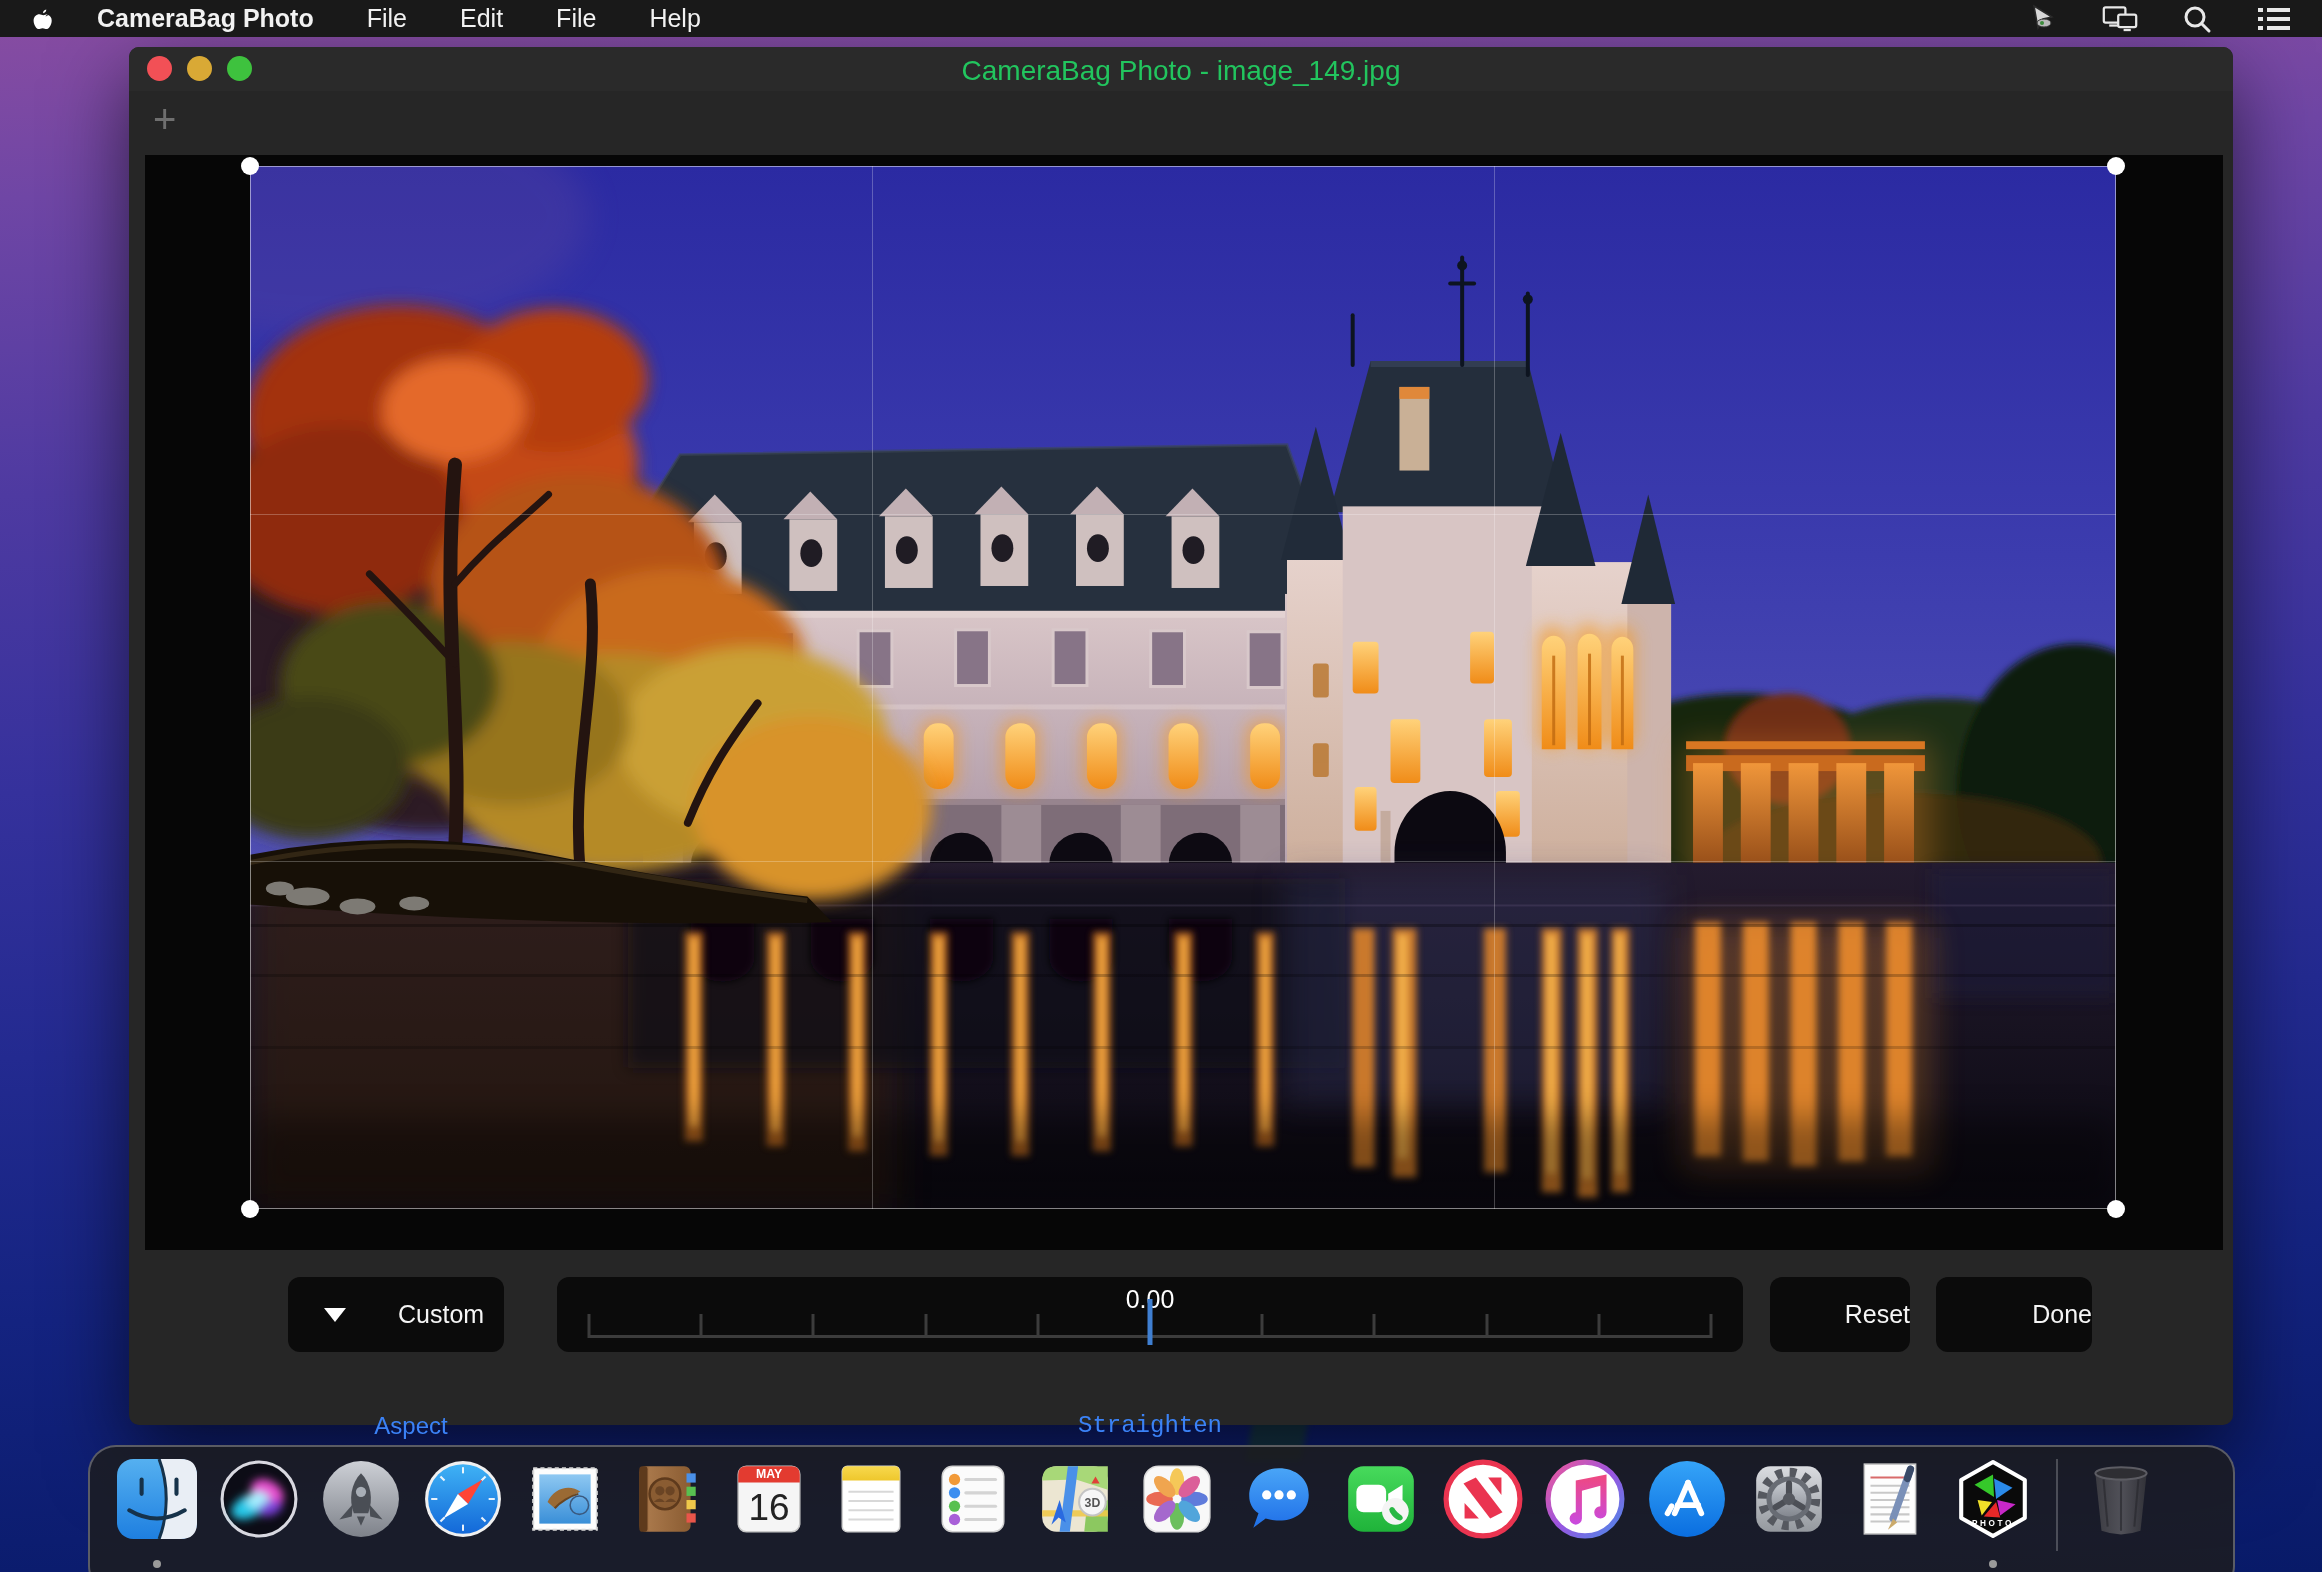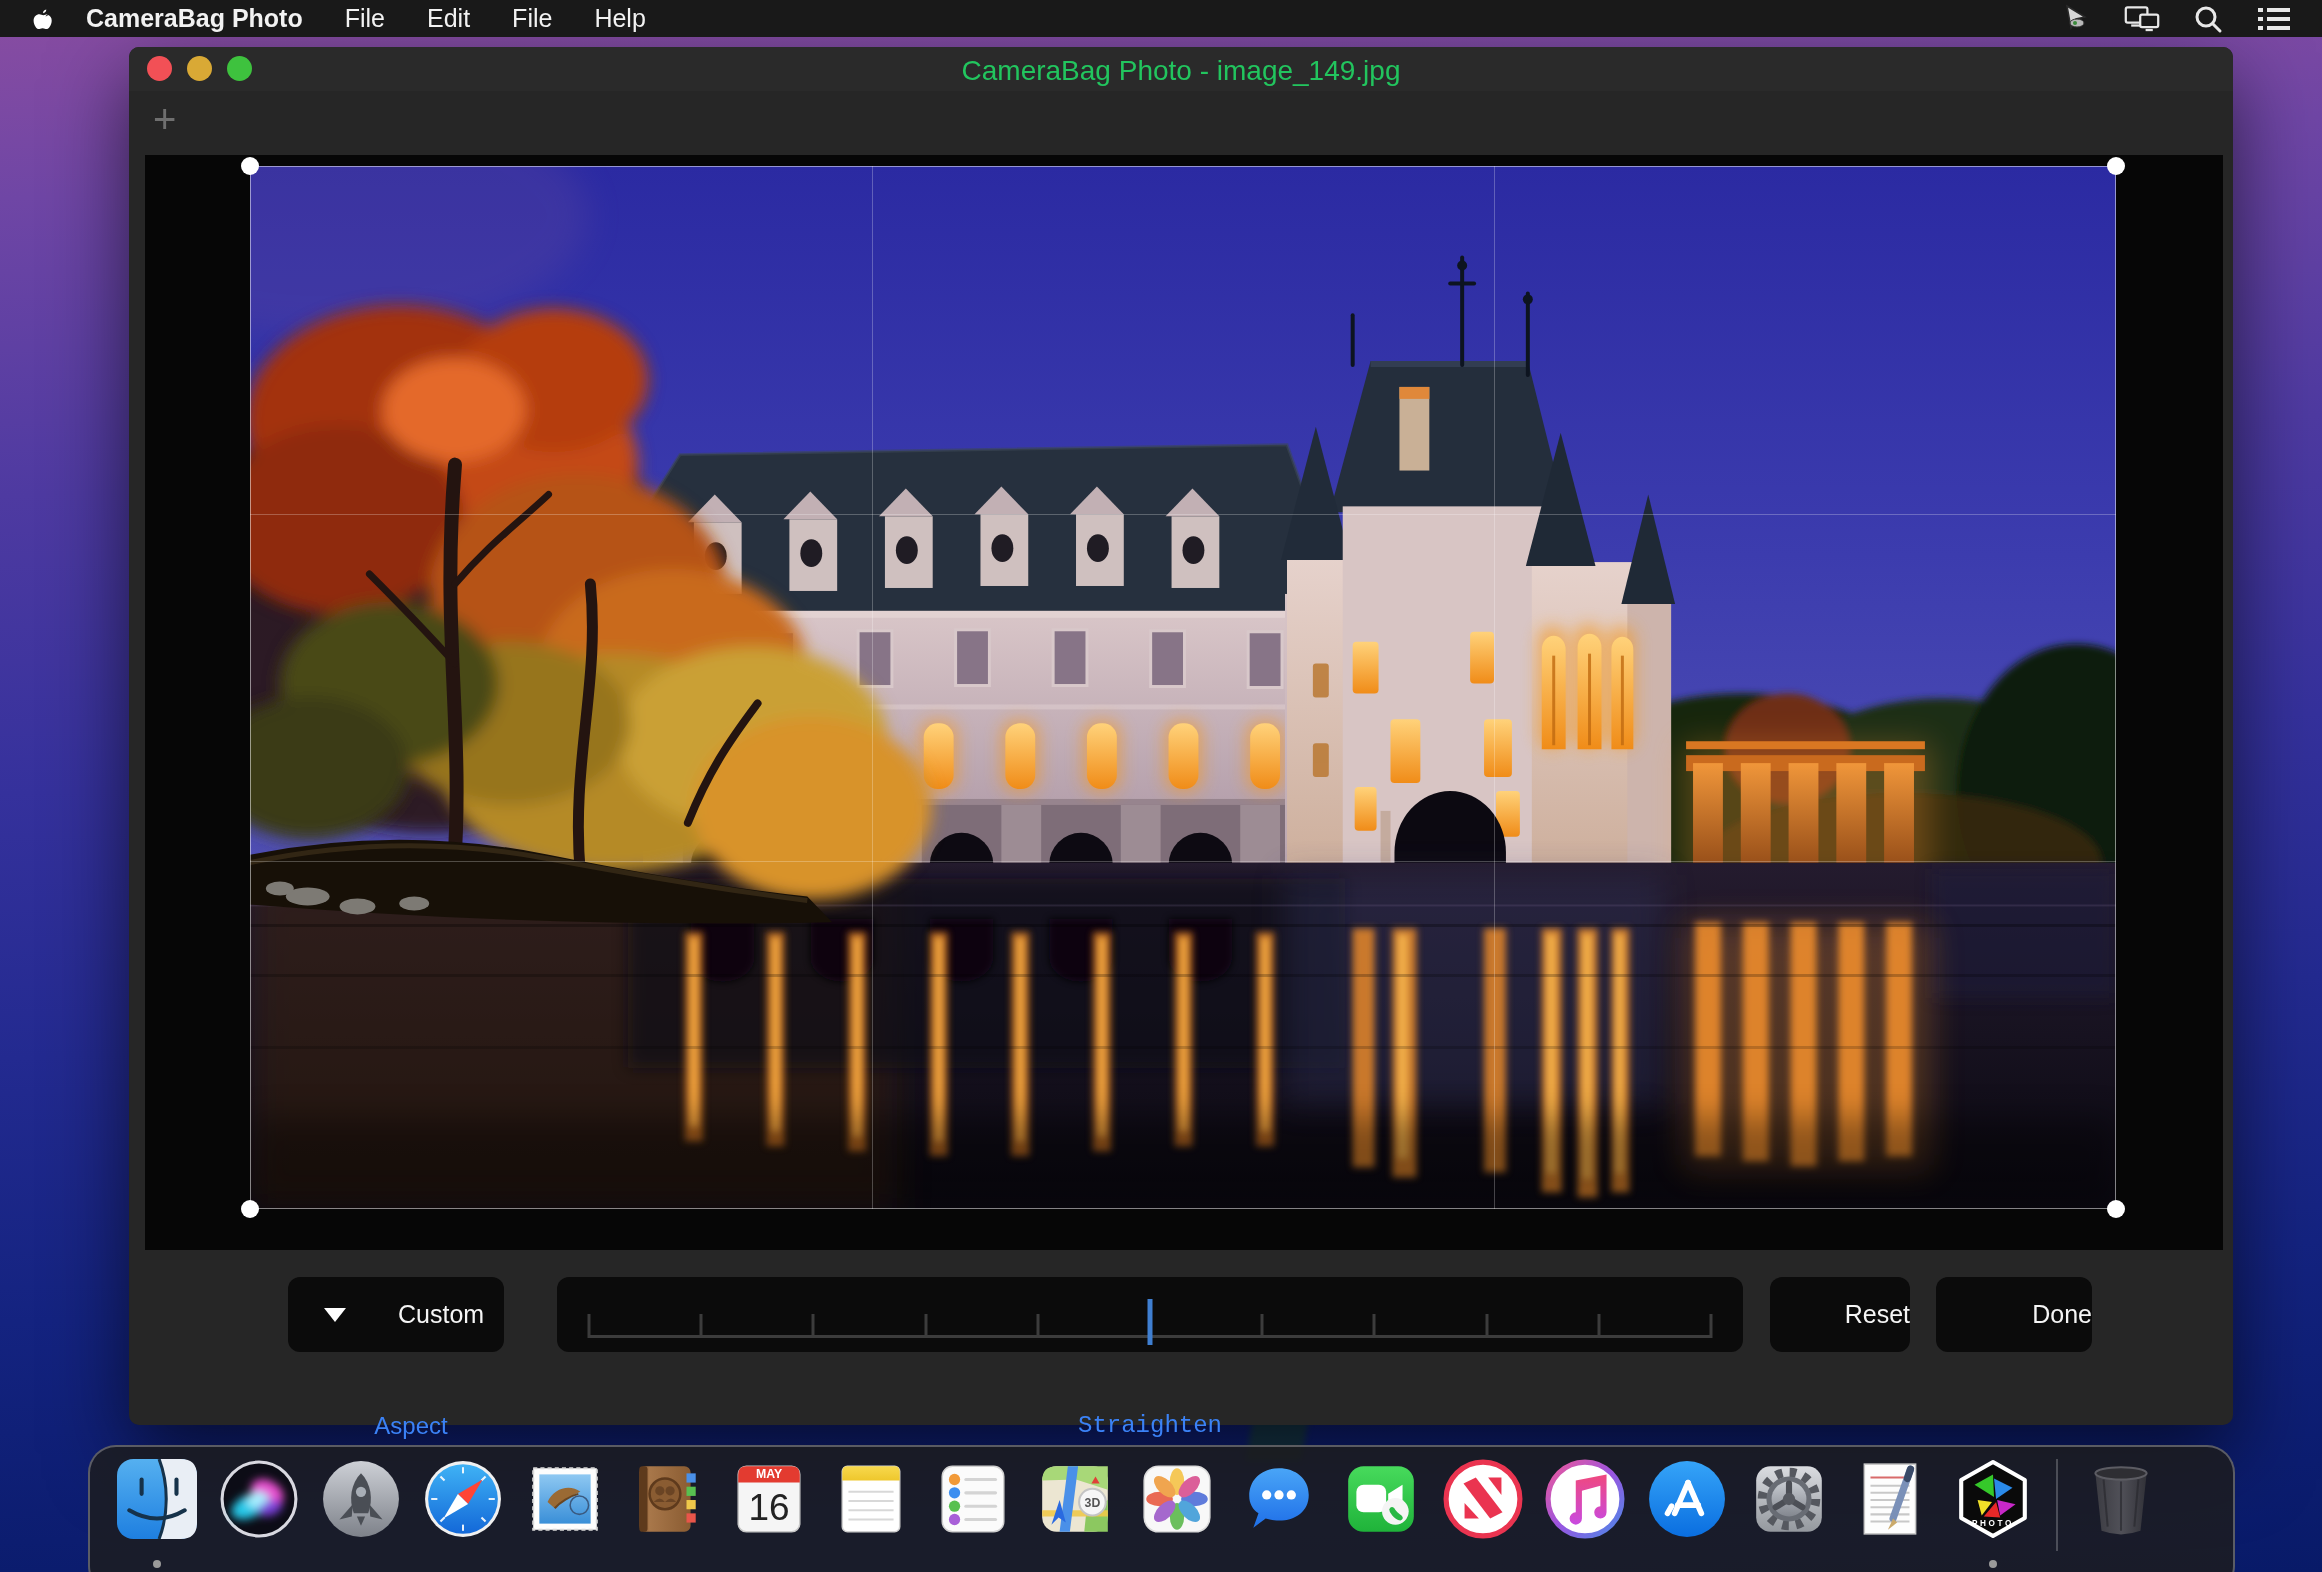--- a/index.html
+++ b/index.html
@@ -3,21 +3,21 @@
 <meta charset="utf-8">
 <style>
   html,body{margin:0;padding:0;}
   body{
     width:2322px;height:1572px;position:relative;overflow:hidden;
     font-family:"Liberation Sans",sans-serif;
     background:linear-gradient(178deg,#8a4da1 0%,#6f46a5 12%,#4e3aa1 30%,#35319c 48%,#232a90 64%,#142380 80%,#081a68 100%);
   }
   
   .menubar{position:absolute;left:0;top:0;width:2322px;height:37px;background:#191919;
-    display:flex;align-items:center;color:#f2f2f2;font-size:25px;z-index:50;}
+    display:flex;align-items:center;color:#f2f2f2;font-size:25px;z-index:50;gap:11px;}
   .menubar .apple{margin-left:30px;width:26px;height:26px;display:flex;align-items:center;}
   .menubar .appname{font-weight:bold;margin-left:30px;}
   .menubar .mitem{margin-left:42px;}
   .menubar .spacer{flex:1;}
   .menubar .sicon{width:36px;height:30px;margin-right:30px;display:flex;align-items:center;justify-content:center;}
   
   .window{position:absolute;left:129px;top:47px;width:2104px;height:1378px;background:#262626;
     border-radius:10px;box-shadow:0 30px 80px rgba(0,0,0,.6);z-index:10;}
   .titlebar{position:absolute;left:0;top:0;width:100%;height:44px;border-radius:10px 10px 0 0;background:#2a2a2a;}
   .tl{position:absolute;top:9px;width:25px;height:25px;border-radius:50%;}
@@ -461,20 +461,21 @@
       <div class="handle h-br"></div>
     </div>
   </div>
 
   <div class="ctl-btn aspect-btn">
     <span class="tri"></span>
     <span class="txt">Custom</span>
   </div>
 
   <div class="ctl-btn slider">
+    <div class="val">0.00</div>
     <div class="ruler">
       <div class="base"></div>
     <div class="tick" style="left: 0%;"></div>
         <div class="tick" style="left: 10%;"></div>
         <div class="tick" style="left: 20%;"></div>
         <div class="tick" style="left: 30%;"></div>
         <div class="tick" style="left: 40%;"></div>
         <div class="tick" style="left: 50%;"></div>
         <div class="tick" style="left: 60%;"></div>
         <div class="tick" style="left: 70%;"></div>

